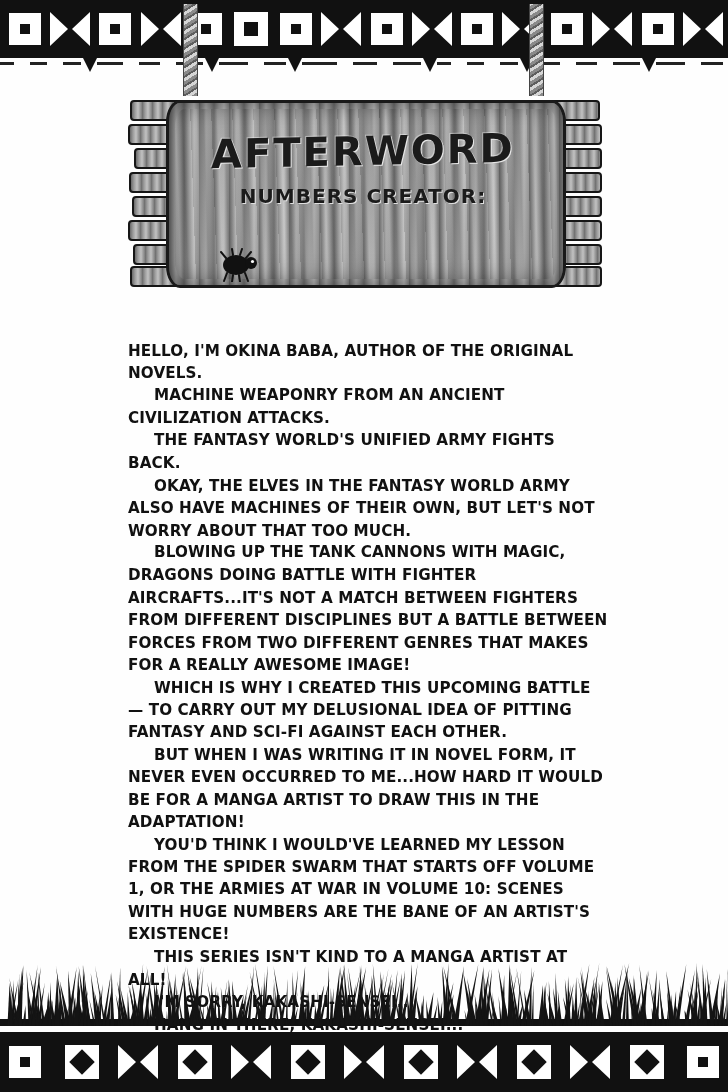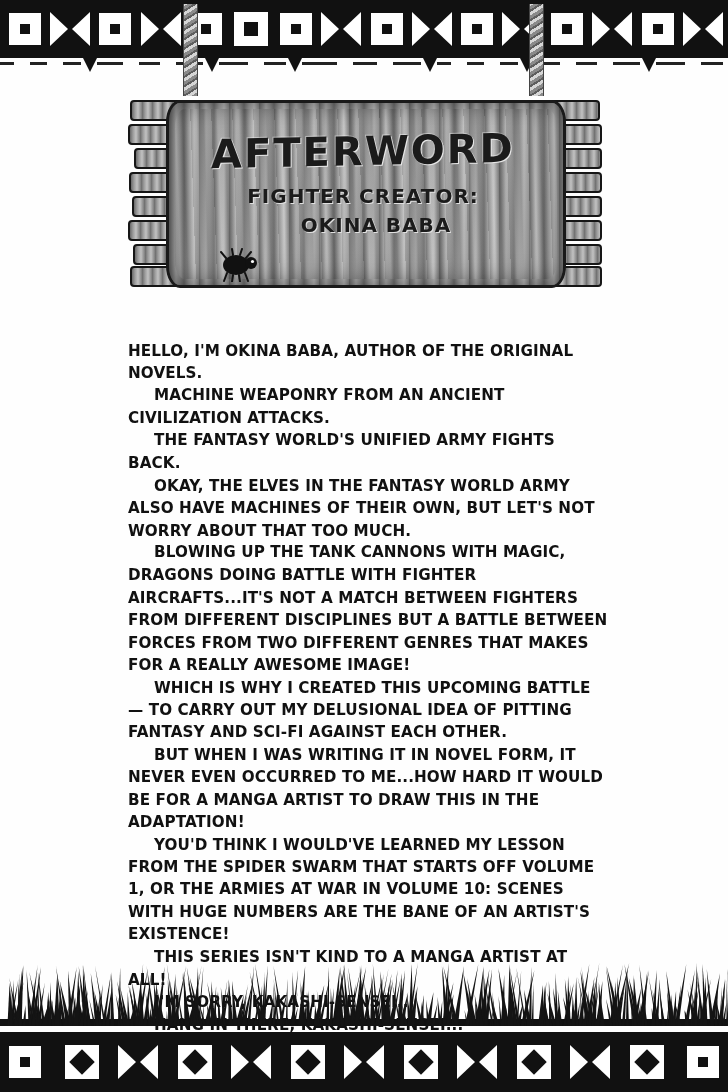--- a/index.html
+++ b/index.html
@@ -394,22 +394,21 @@
         <div class="stick" style="left: 6px; top: 102px; width: 50px;"></div>
         <div class="stick" style="left: 0px; top: 126px; width: 56px;"></div>
         <div class="stick" style="left: 3px; top: 150px; width: 53px;"></div>
         <div class="stick" style="left: 2px; top: 172px; width: 54px;"></div>
       </div>
 
     <div class="plank"></div>
 
     <div class="sign-text">
       <div class="sign-title">AFTERWORD</div>
-      <div class="sign-sub1">FIGHTER CREATOR:</div>
-      <div class="sign-sub2">OKINA BABA</div>
+      <div class="sign-sub1">NUMBERS CREATOR:</div>
     </div>
 
     <svg class="spider-mark" viewBox="0 0 54 34">
       <ellipse cx="20" cy="17" rx="13" ry="10" fill="#111"></ellipse>
       <circle cx="35" cy="15" r="6" fill="#111"></circle>
       <circle cx="36.5" cy="13.5" r="1.6" fill="#fff"></circle>
       <g stroke="#111" stroke-width="2" fill="none" stroke-linecap="round">
         <path d="M11 25 L8 33"></path>
         <path d="M17 27 L16 34"></path>
         <path d="M23 27 L24 34"></path>

